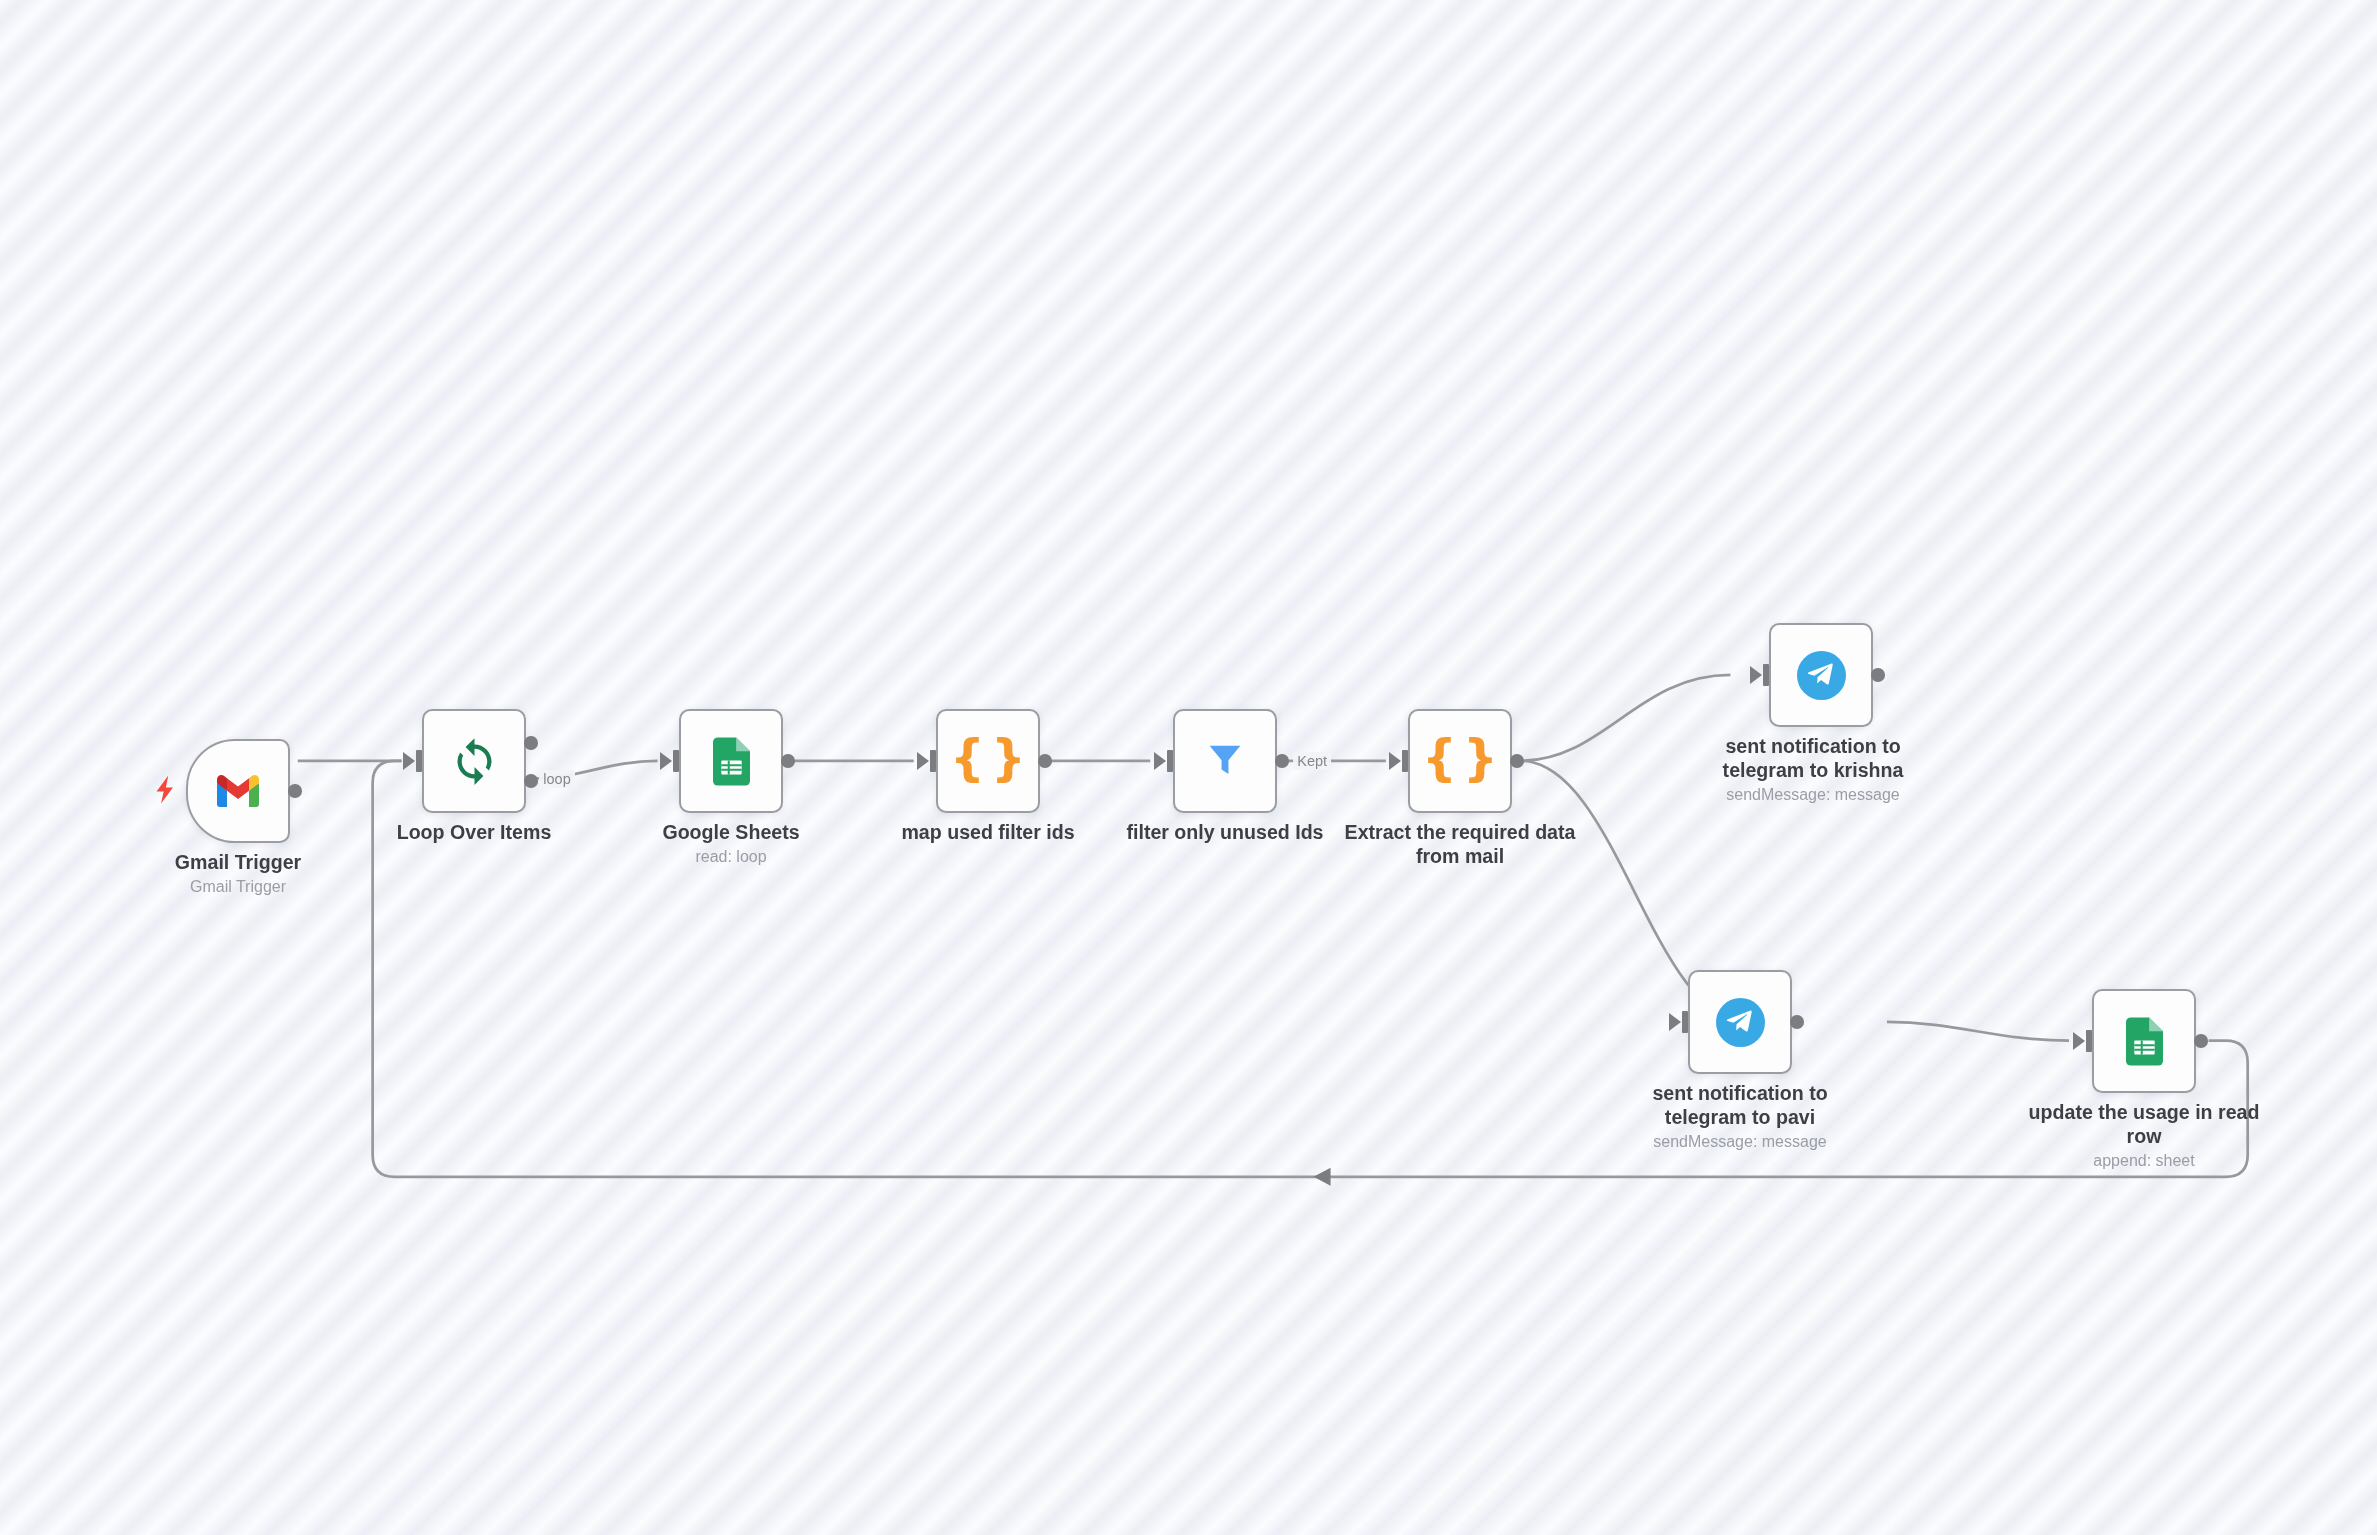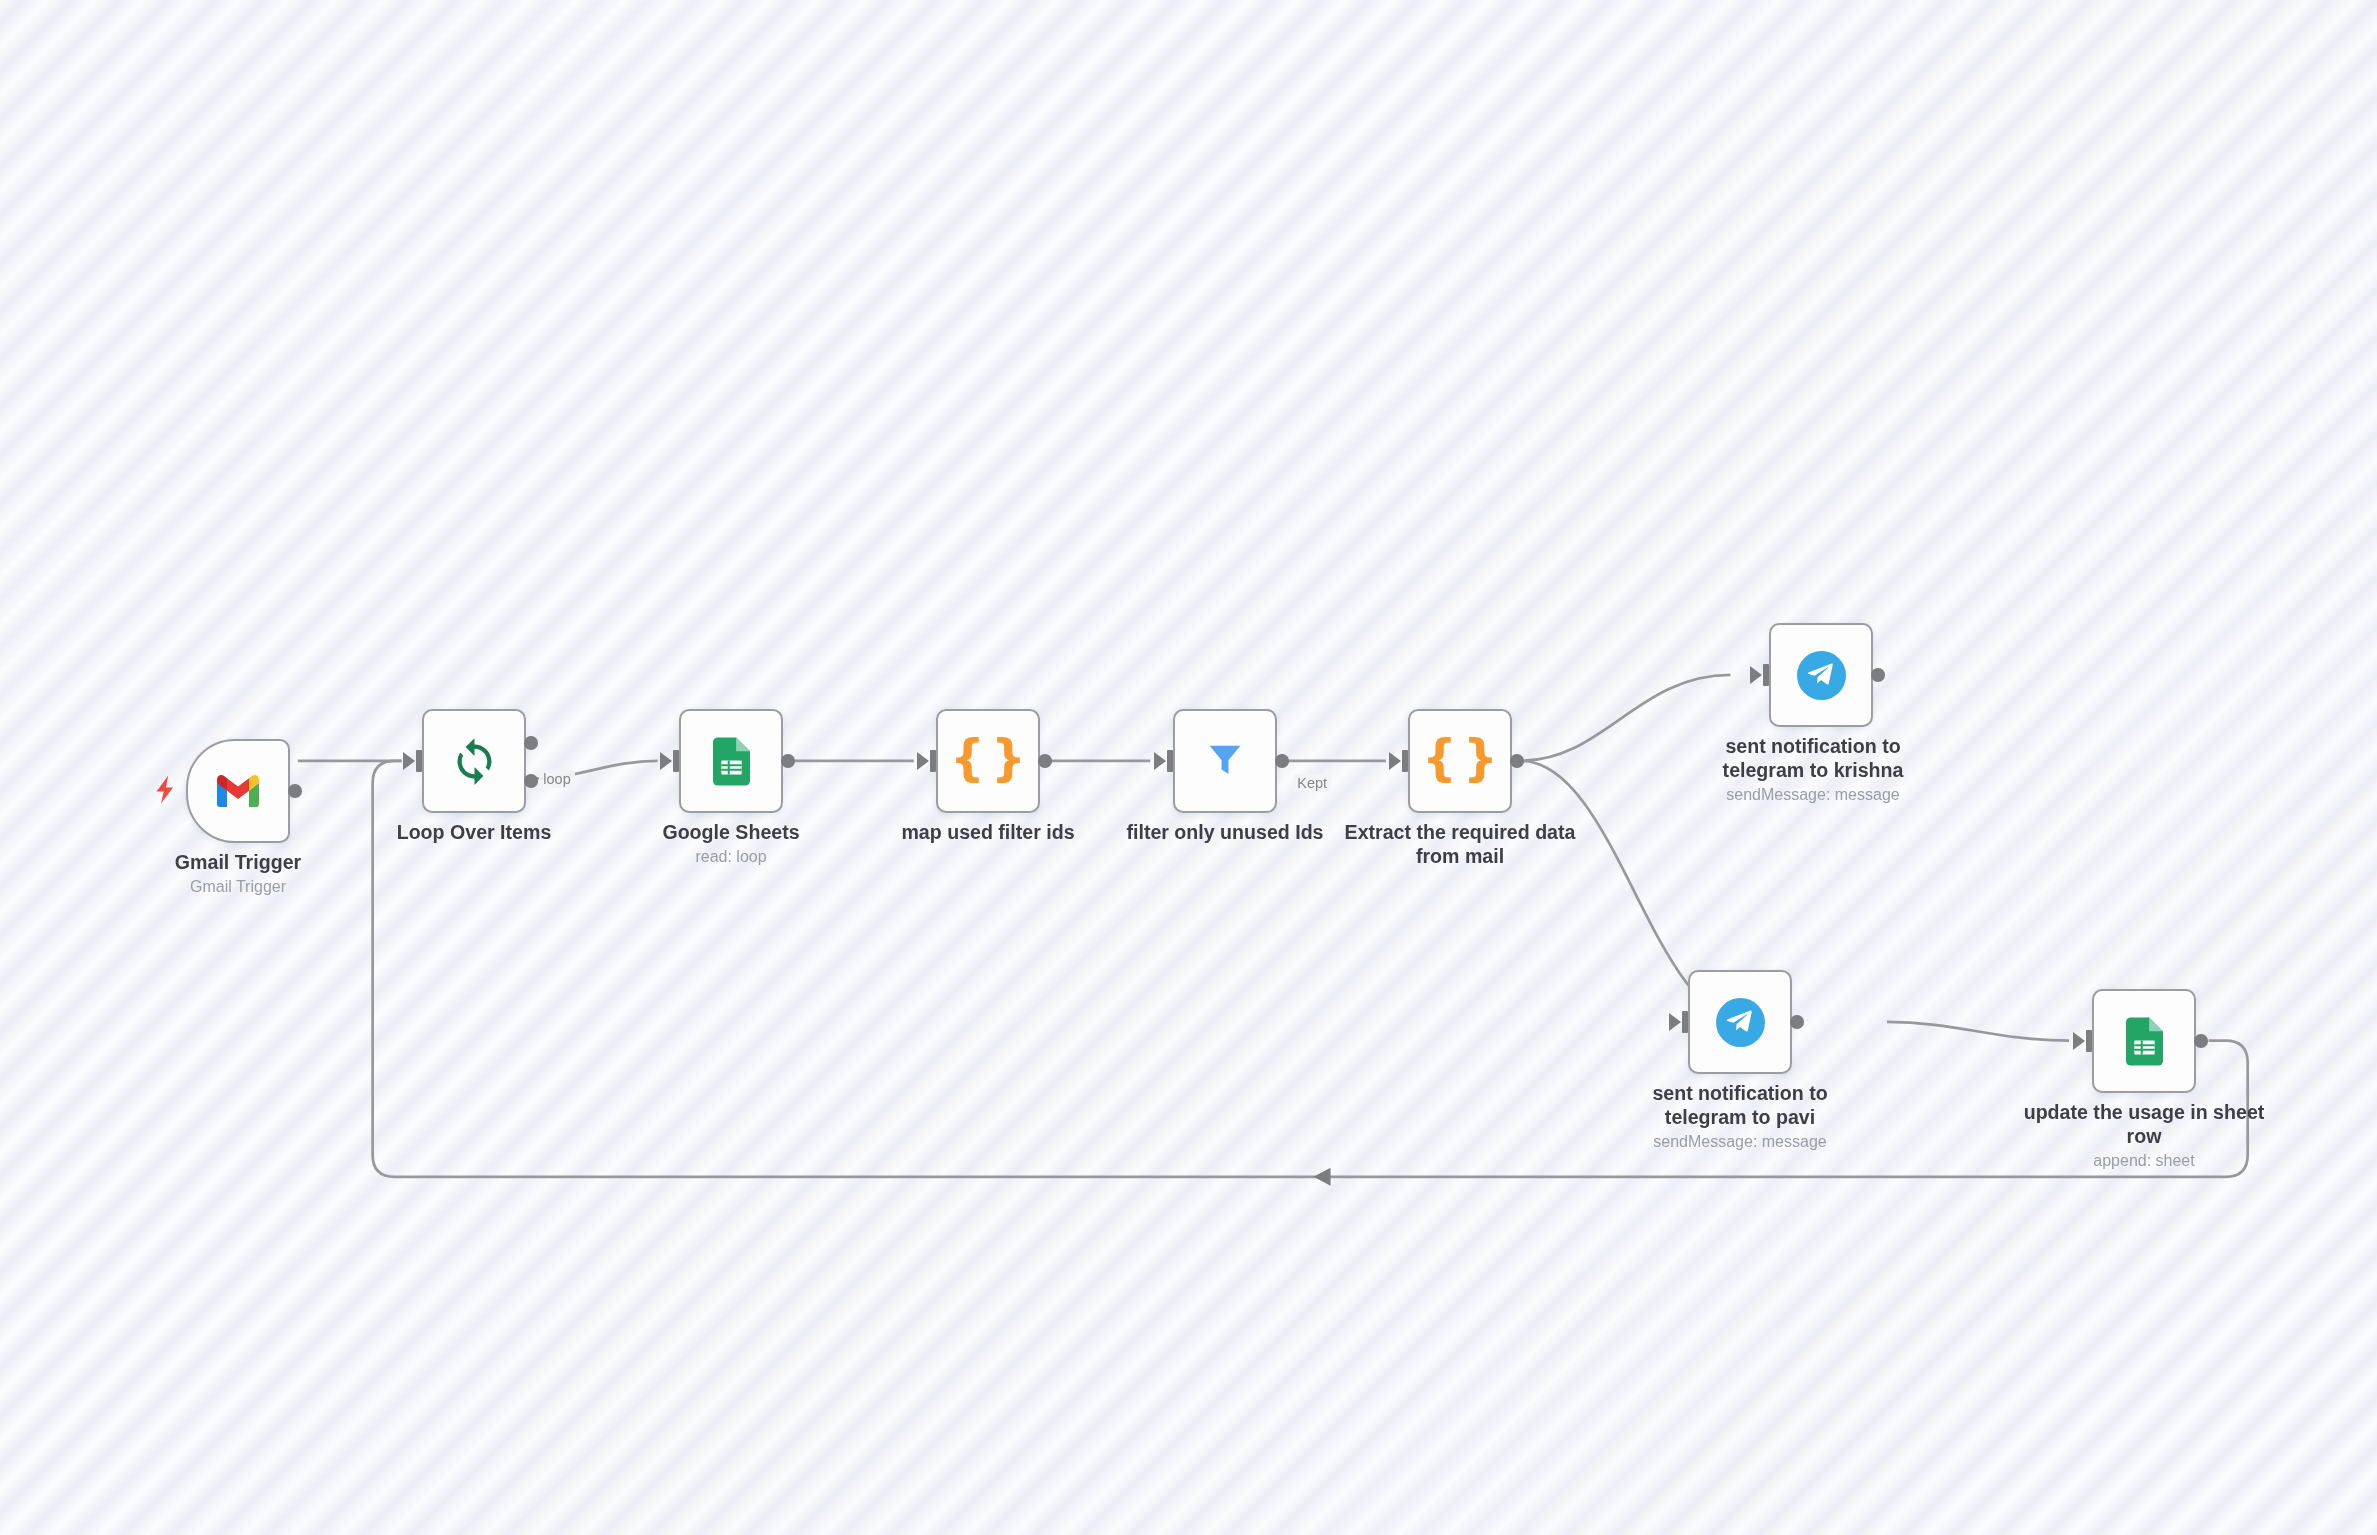--- a/index.html
+++ b/index.html
@@ -89,21 +89,21 @@
     <path class="edge" d="M1230 894 H1352"></path>
     <path class="edge" d="M1508 894 H1629"></path>
     <path class="edge" d="M1787 894 C1885 894 1925 793 2034 793"></path>
     <path class="edge" d="M1787 894 C1900 894 1942 1201 2054 1201"></path>
     <path class="edge" d="M2218 1201 C2300 1201 2348 1223 2432 1223"></path>
     <path class="edge" d="M2596 1223 H2616 Q2642 1223 2642 1249 V1357 Q2642 1383 2616 1383 H464 Q438 1383 438 1357 V920 Q438 894 464 894 H472"></path>
     <polygon class="edge-arrow" points="1544,1383 1564,1372.5 1564,1393.5"></polygon>
   </svg>
 
   <span class="edge-label" style="left:539px;top:779px;">loop</span>
-  <span class="edge-label" style="left:1293px;top:783px;">Kept</span>
+  <span class="edge-label" style="left:1293px;top:761px;">Kept</span>
 
   <div class="node n-gmail">
     <div class="box box--trigger">
       <span class="bolt">
         <svg width="31" height="31" viewBox="0 0 24 24">
             <path fill="#f2493c" d="M13.4 1.2L4.3 13.6h5.5l-2 9.3 9.2-12.5h-5.5l1.9-9.2z"></path>
           </svg>
       </span>
       <span class="icon">
         <svg width="48" height="48" viewBox="0 0 48 48">
@@ -243,19 +243,19 @@
         <svg width="37" height="49" viewBox="0 0 40 52">
           <path fill="#23a566" d="M25 0H5a5 5 0 0 0-5 5v42a5 5 0 0 0 5 5h30a5 5 0 0 0 5-5V15L25 0z"></path>
           <path fill="#8ed1b5" d="M25 0l15 15H25V0z"></path>
           <rect x="9" y="25" width="22" height="15" rx="1" fill="#ffffff"></rect>
           <path stroke="#23a566" stroke-width="2.2" d="M9 30h22M9 35h22M17 25v15"></path>
         </svg>
       </span>
       <span class="out-dot"></span>
     </div>
     <div class="ntext">
-      <div class="nlabel">update the usage in sheet row</div>
+      <div class="nlabel">update the usage in read row</div>
       <div class="nsub">append: sheet</div>
     </div>
   </div>
 
 </div>
 
 
 </body></html>

